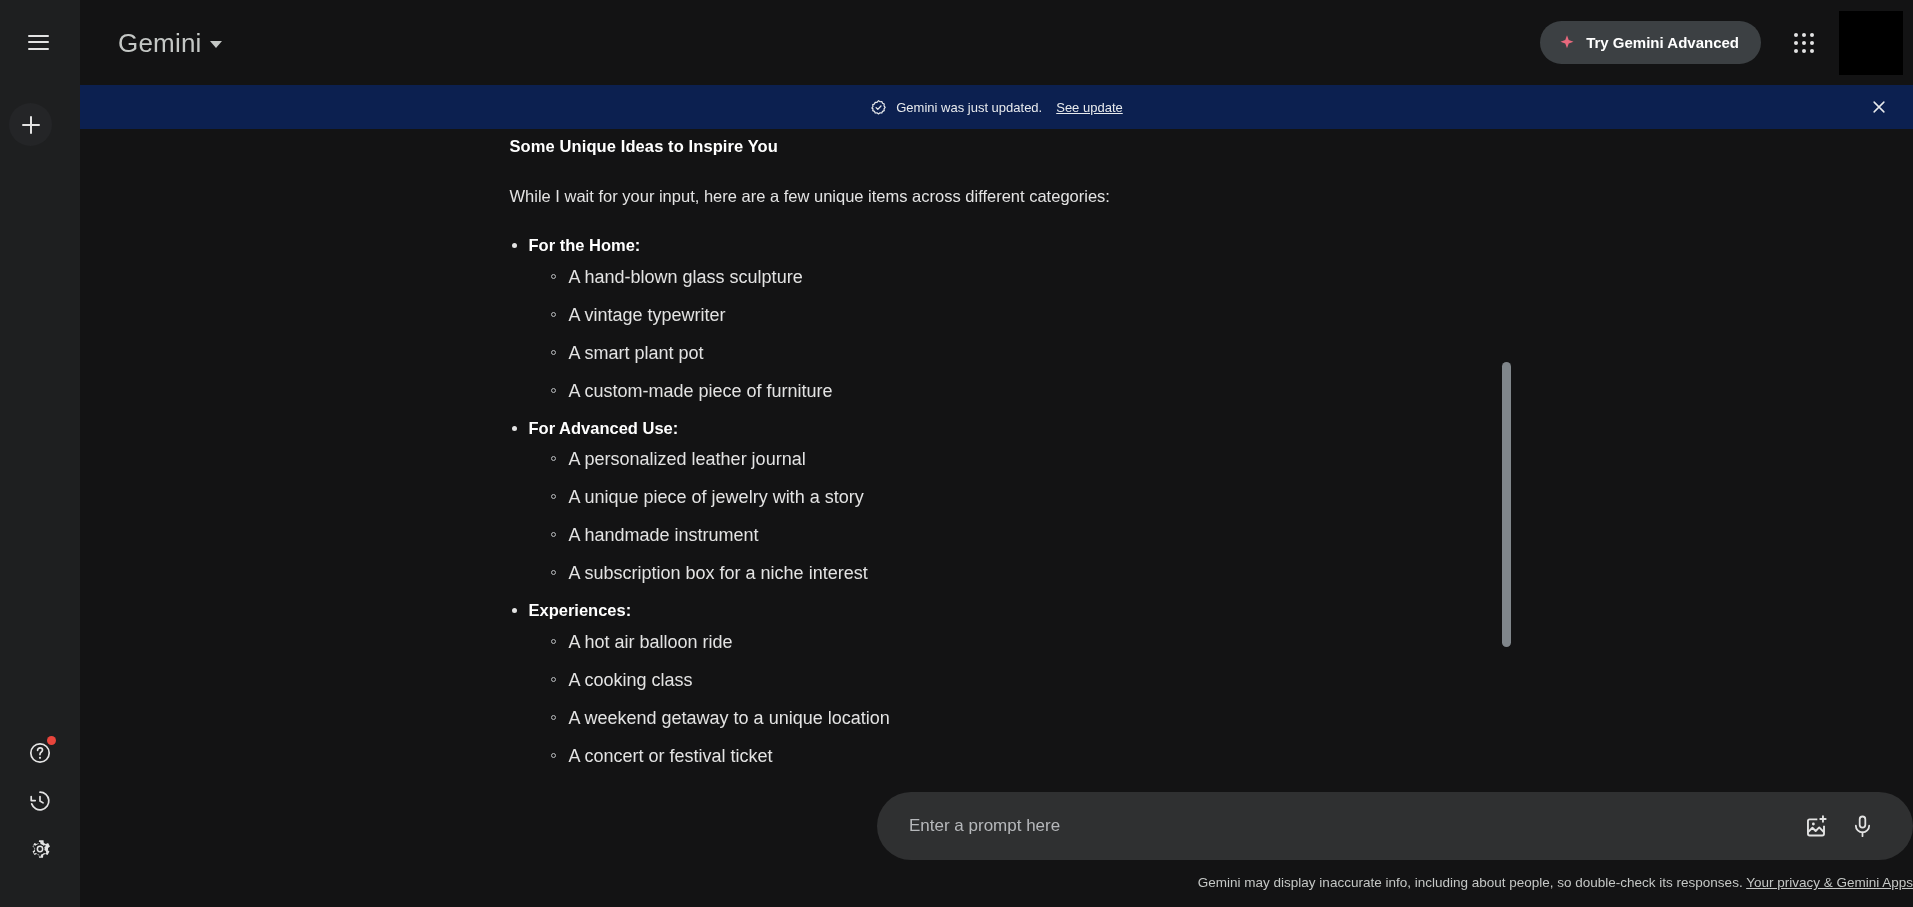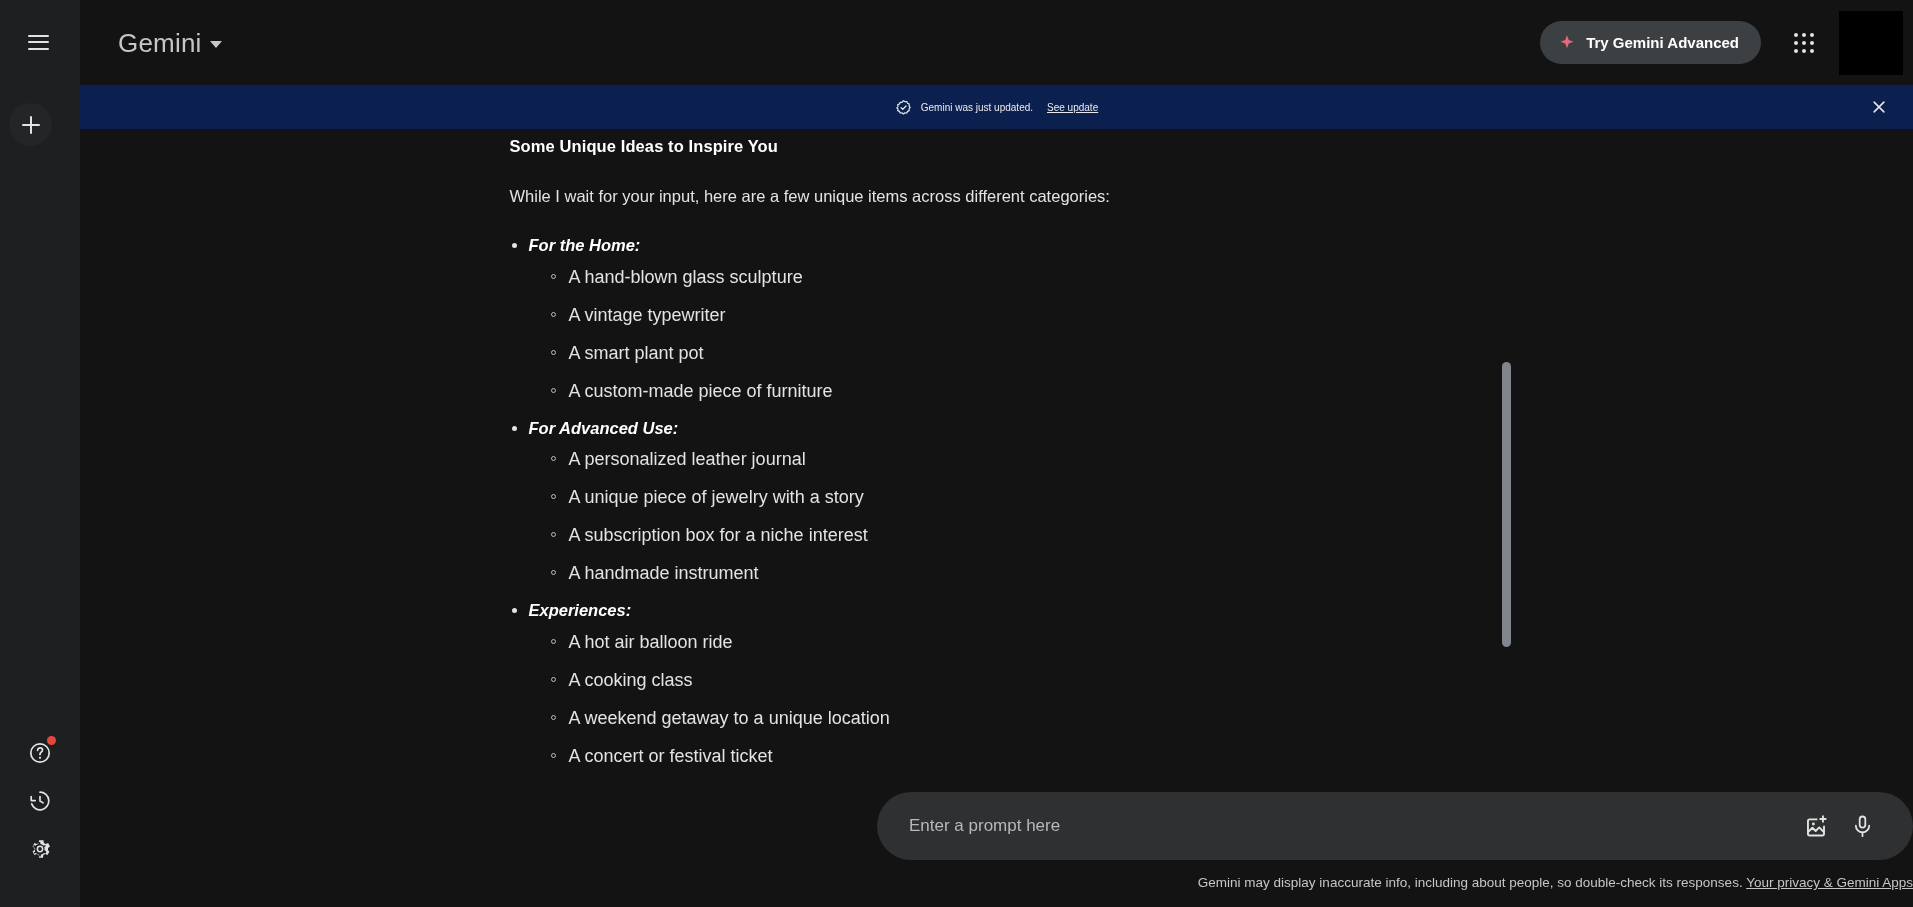--- a/index.html
+++ b/index.html
@@ -172,21 +172,21 @@
     background: #0c2050;
     display: flex;
     align-items: center;
     justify-content: center;
     z-index: 4;
   }
   .banner-inner {
     display: flex;
     align-items: center;
     gap: 9px;
-    font-size: 10px;
+    font-size: 13px;
     color: #e8eaed;
   }
   .banner-link {
     color: #e8eaed;
     text-decoration: underline;
     cursor: pointer;
     margin-left: 5px;
   }
   .banner-close {
     position: absolute;
@@ -235,21 +235,20 @@
     left: 2px; top: 10px;
     width: 5px; height: 5px;
     border-radius: 50%;
     background: #e3e3e3;
   }
   .grp-title {
     font-size: 16.5px;
     font-weight: bold;
     color: #ffffff;
     line-height: 1.5;
-    font-style: italic;
   }
   ul.lvl2 { list-style: none; margin: 6px 0 0 0; padding: 0 0 0 21px; }
   ul.lvl2 > li {
     position: relative;
     padding-left: 19px;
     font-size: 18px;
     line-height: 1.5;
     color: #e3e3e3;
     margin-bottom: 11px;
   }
@@ -456,22 +455,22 @@
             <li>A smart plant pot</li>
             <li>A custom-made piece of furniture</li>
           </ul>
         </li>
 
         <li>
           <div class="grp-title">For Advanced Use:</div>
           <ul class="lvl2">
             <li>A personalized leather journal</li>
             <li>A unique piece of jewelry with a story</li>
+            <li>A handmade instrument</li>
             <li>A subscription box for a niche interest</li>
-            <li>A handmade instrument</li>
           </ul>
         </li>
 
         <li>
           <div class="grp-title">Experiences:</div>
           <ul class="lvl2">
             <li>A hot air balloon ride</li>
             <li>A cooking class</li>
             <li>A weekend getaway to a unique location</li>
             <li>A concert or festival ticket</li>

